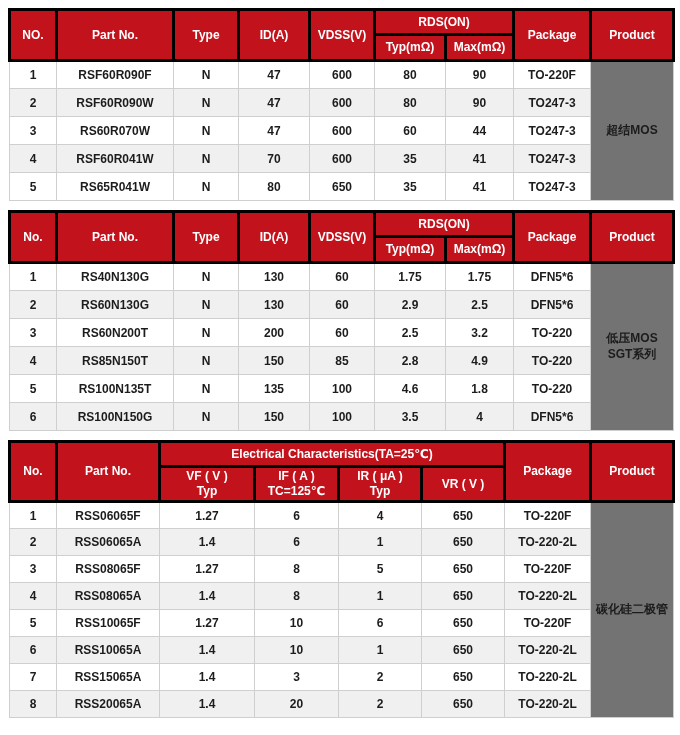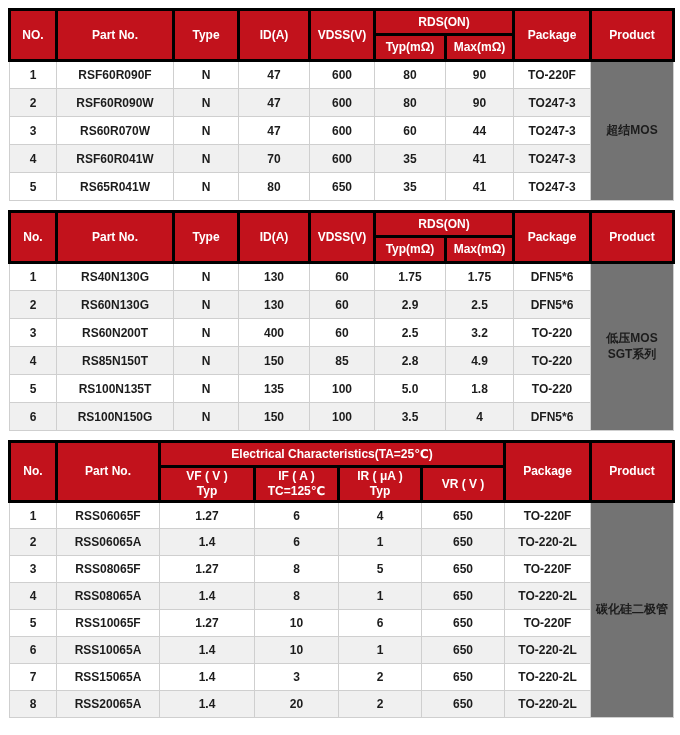--- a/index.html
+++ b/index.html
@@ -171,21 +171,21 @@
           <td>130</td>
           <td>60</td>
           <td>2.9</td>
           <td>2.5</td>
           <td>DFN5*6</td>
         </tr>
         <tr>
           <td>3</td>
           <td>RS60N200T</td>
           <td>N</td>
-          <td>400</td>
+          <td>200</td>
           <td>60</td>
           <td>2.5</td>
           <td>3.2</td>
           <td>TO-220</td>
         </tr>
         <tr class="alt">
           <td>4</td>
           <td>RS85N150T</td>
           <td>N</td>
           <td>150</td>
@@ -193,21 +193,21 @@
           <td>2.8</td>
           <td>4.9</td>
           <td>TO-220</td>
         </tr>
         <tr>
           <td>5</td>
           <td>RS100N135T</td>
           <td>N</td>
           <td>135</td>
           <td>100</td>
-          <td>5.0</td>
+          <td>4.6</td>
           <td>1.8</td>
           <td>TO-220</td>
         </tr>
         <tr class="alt">
           <td>6</td>
           <td>RS100N150G</td>
           <td>N</td>
           <td>150</td>
           <td>100</td>
           <td>3.5</td>

